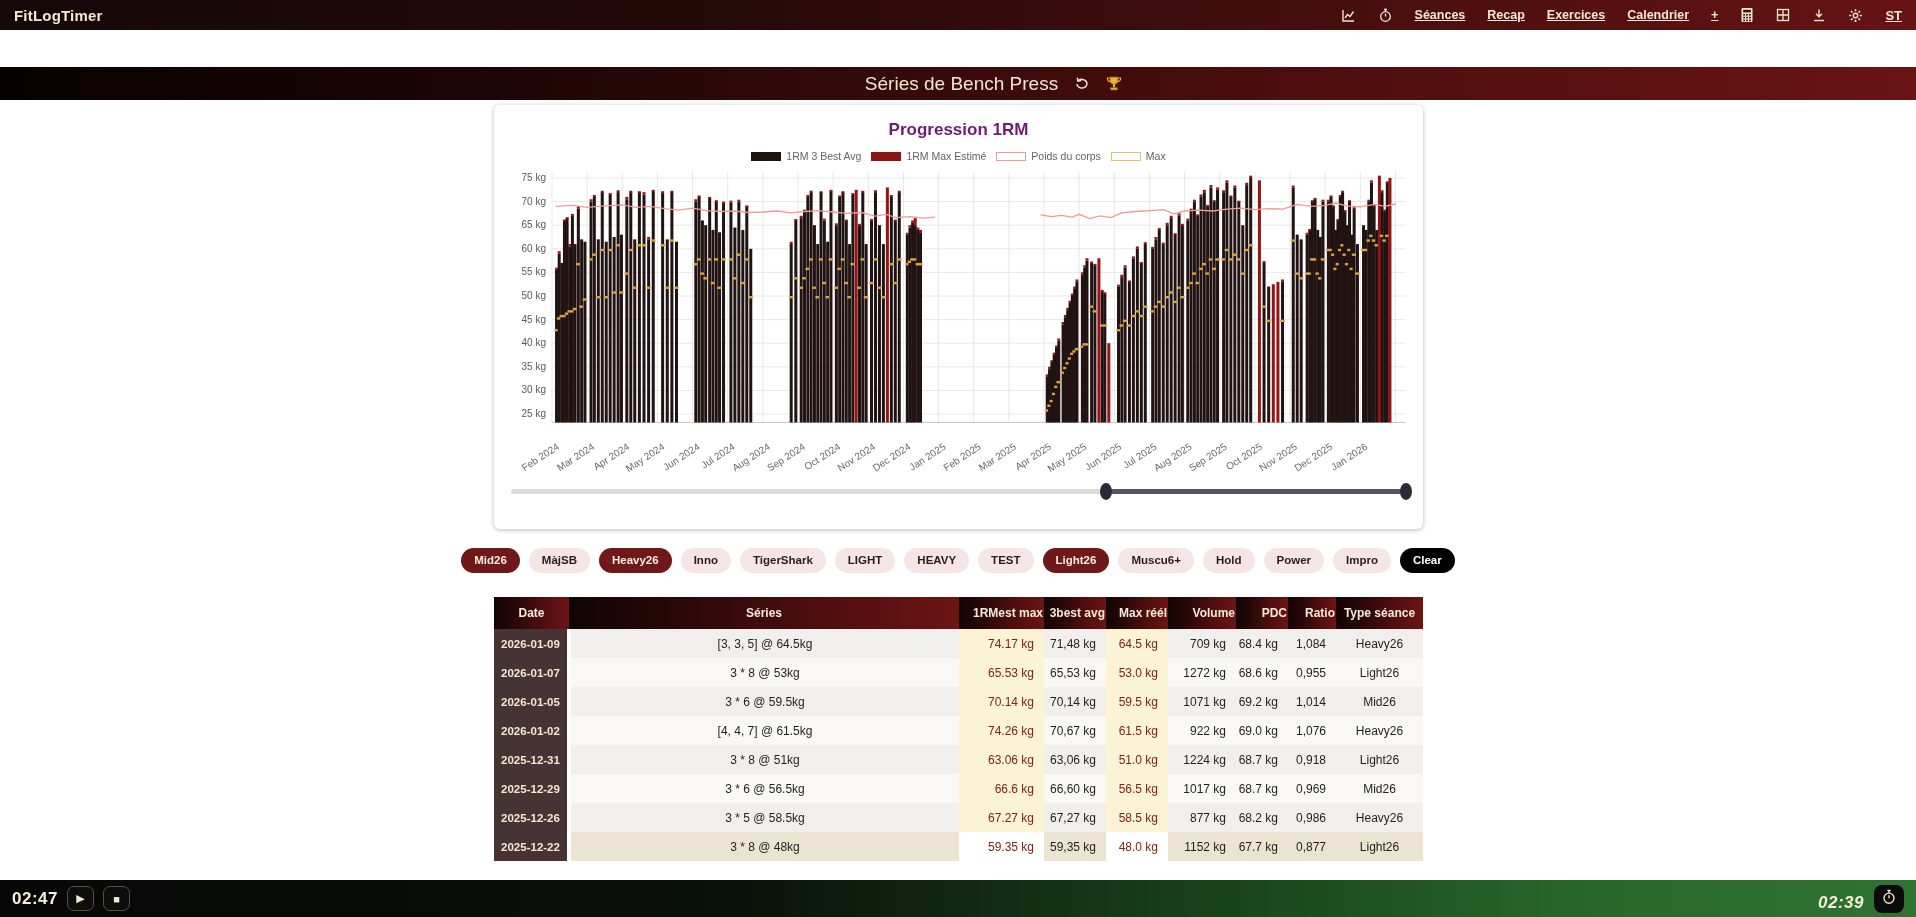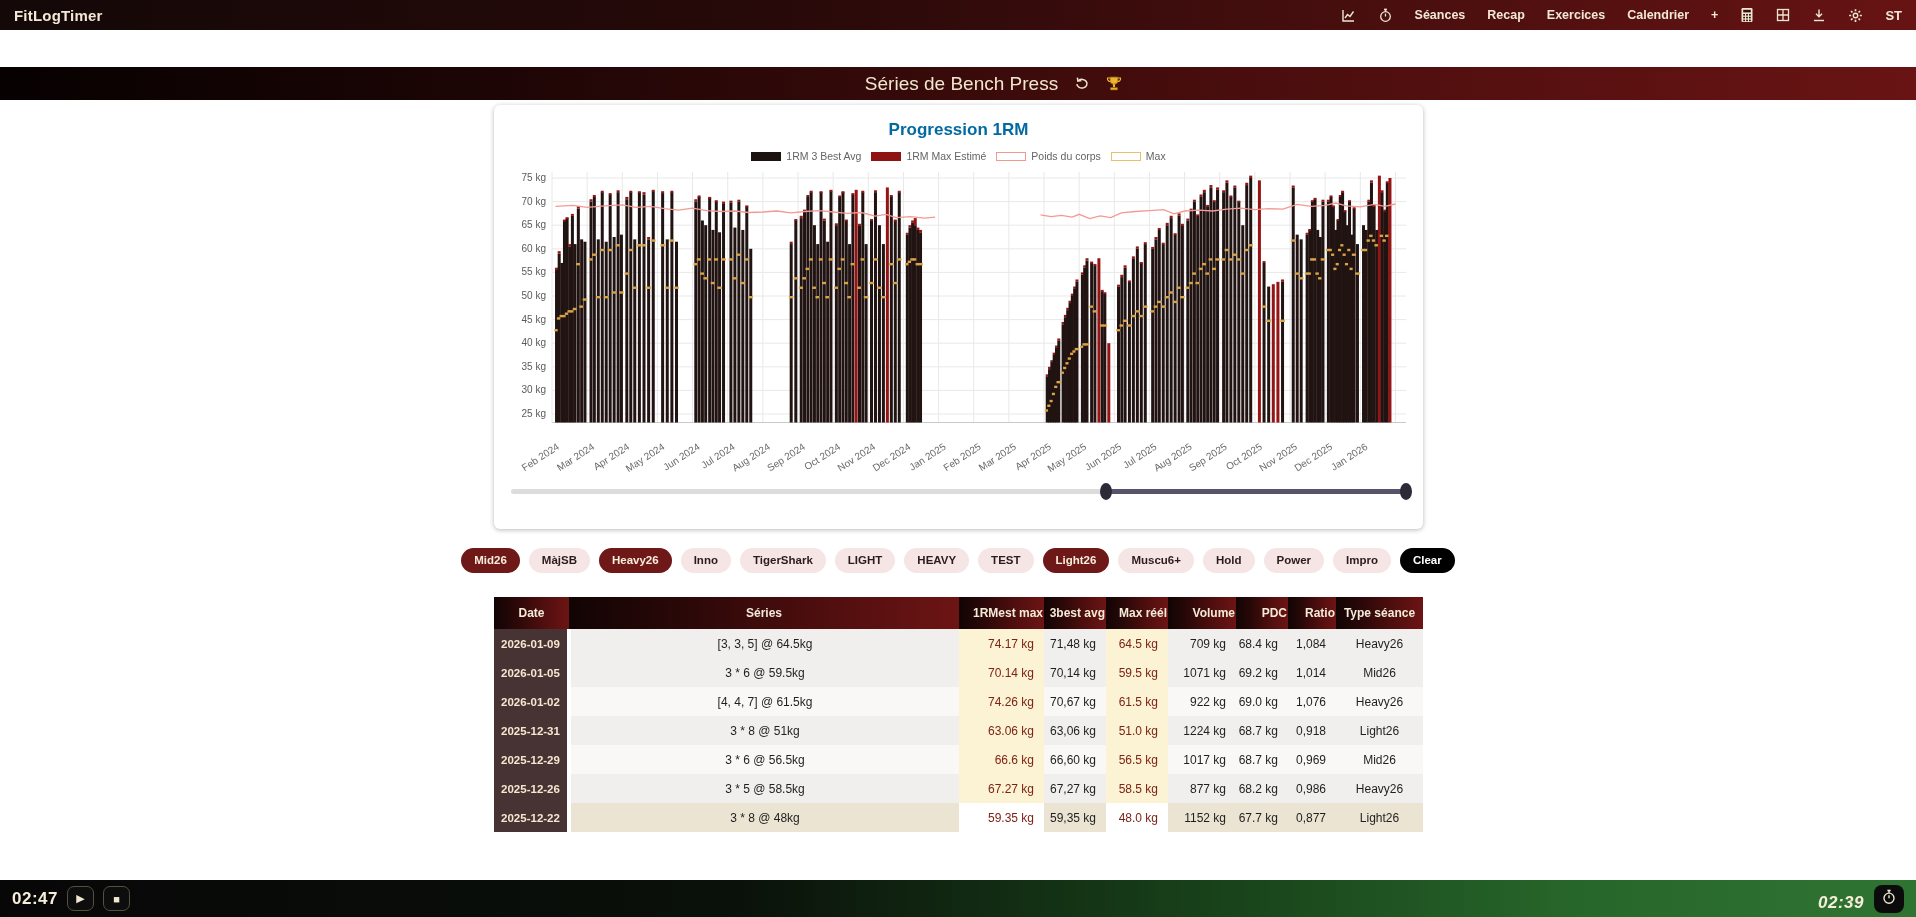--- a/index.html
+++ b/index.html
@@ -4,36 +4,36 @@
 <style>
   html,body{margin:0;padding:0;}
   body{width:1916px;height:917px;position:relative;background:#fff;overflow:hidden;
        font-family:"Liberation Sans",sans-serif;}
 
   
   .navbar{position:absolute;top:0;left:0;width:100%;height:30px;
     background:linear-gradient(90deg,#140808 0%,#270909 40%,#470e0e 70%,#671313 100%);
     display:flex;align-items:center;padding:0 14px;box-sizing:border-box;color:#f2e8d5;}
   .brand{font-size:15px;font-weight:bold;letter-spacing:.2px;}
-  .nav-menu{margin-left:auto;display:flex;align-items:center;gap:22px;}
+  .nav-menu{margin-left:auto;display:flex;align-items:center;gap:22px;text-decoration:underline;}
   .nav-link{font-size:12.5px;font-weight:bold;color:#f2e8d5;cursor:pointer;white-space:nowrap;}
   .nav-icon{display:flex;align-items:center;cursor:pointer;}
   .nav-user{font-size:13px;font-weight:bold;}
 
   
   .titlebar{position:absolute;top:67px;left:0;width:100%;height:33px;
     background:linear-gradient(90deg,#070101 0%,#1d0505 25%,#480d0d 62%,#6b1414 100%);
     display:flex;align-items:center;justify-content:center;gap:15px;color:#f2e6ce;padding-left:36px;}
   .page-title{font-size:19px;}
   .title-action{display:flex;align-items:center;cursor:pointer;}
 
   
   .card{position:absolute;top:105px;left:494px;width:929px;height:424px;background:#fff;
     border-radius:6px;box-shadow:0 1px 5px rgba(0,0,0,.28);box-sizing:border-box;padding-top:13px;}
-  .chart-title{text-align:center;font-size:17px;font-weight:bold;color:#0369a1;margin:2px 0 10px;}
+  .chart-title{text-align:center;font-size:17px;font-weight:bold;color:#701a75;margin:2px 0 10px;}
   .legend{display:flex;justify-content:center;align-items:flex-start;gap:10px;font-size:10.5px;color:#646464;margin-bottom:2px;}
   .legend .sw{display:inline-block;width:30px;height:9px;margin-right:5px;vertical-align:-1px;box-sizing:border-box;}
   .legend-item{display:flex;align-items:center;}
   svg.chart{display:block;margin:0 auto;}
 
   
   .slider{position:relative;margin:5px 17px 0;height:20px;}
   .slider .track{position:absolute;left:0;right:0;top:8px;height:5px;background:#dcdcdc;border-radius:3px;}
   .slider .range{position:absolute;top:8px;height:5px;background:#56536b;}
   .slider .handle{position:absolute;top:2px;width:12px;height:17px;border-radius:50%;
@@ -797,20 +797,31 @@
           <td class="c-date">2026-01-09</td>
           <td class="c-series">[3, 3, 5] @ 64.5kg</td>
           <td class="num hl">74.17 kg</td>
           <td class="num">71,48 kg</td>
           <td class="num hl">64.5 kg</td>
           <td class="num">709 kg</td>
           <td class="num">68.4 kg</td>
           <td class="num">1,084</td>
           <td class="c-type">Heavy26</td>
         </tr>
+        <tr class="even">
+          <td class="c-date">2026-01-07</td>
+          <td class="c-series">3 * 8 @ 53kg</td>
+          <td class="num hl">65.53 kg</td>
+          <td class="num">65,53 kg</td>
+          <td class="num hl">53.0 kg</td>
+          <td class="num">1272 kg</td>
+          <td class="num">68.6 kg</td>
+          <td class="num">0,955</td>
+          <td class="c-type">Light26</td>
+        </tr>
         <tr class="odd">
           <td class="c-date">2026-01-05</td>
           <td class="c-series">3 * 6 @ 59.5kg</td>
           <td class="num hl">70.14 kg</td>
           <td class="num">70,14 kg</td>
           <td class="num hl">59.5 kg</td>
           <td class="num">1071 kg</td>
           <td class="num">69.2 kg</td>
           <td class="num">1,014</td>
           <td class="c-type">Mid26</td>

